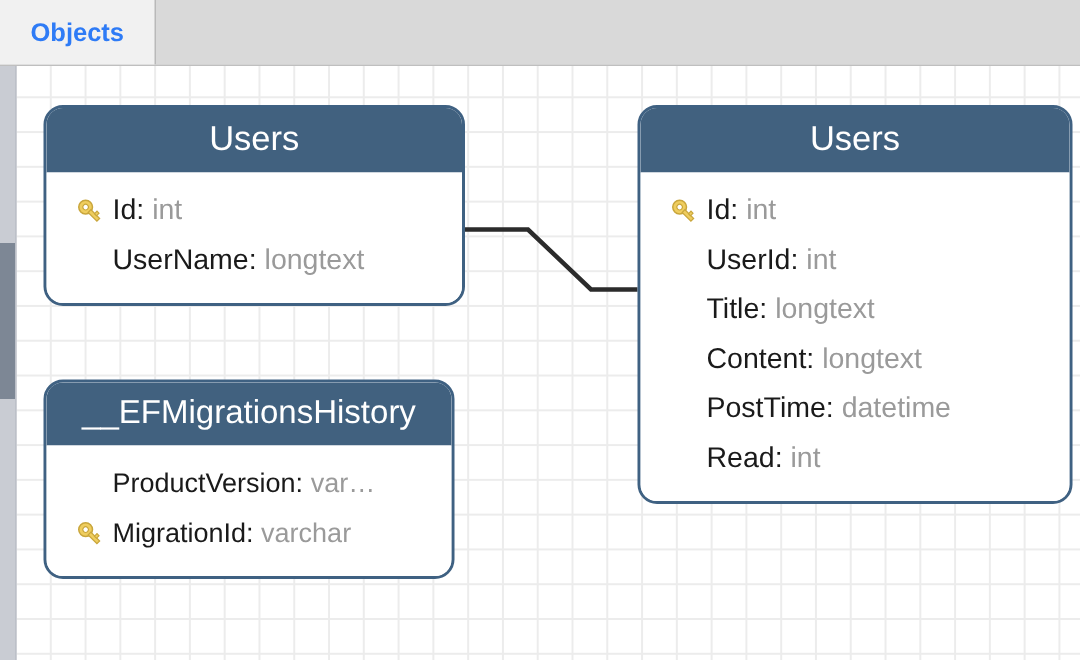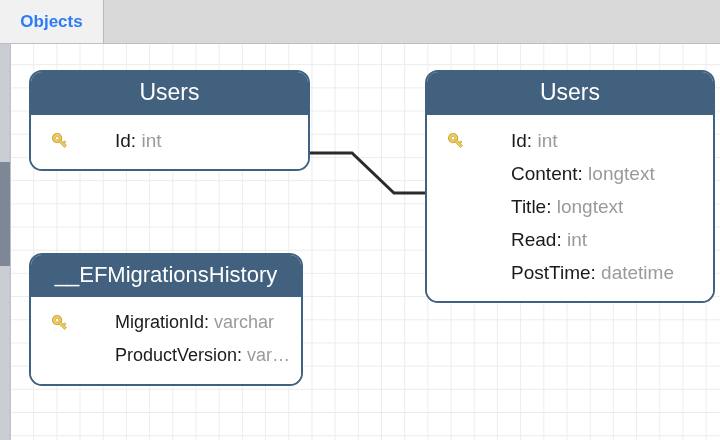--- a/index.html
+++ b/index.html
@@ -137,21 +137,20 @@
     height: 22px;
     display: flex;
     align-items: center;
     justify-content: center;
   }
   .field-text {
     font-size: 19px;
     color: #1a1a1a;
     overflow: hidden;
     text-overflow: ellipsis;
-    margin-left: 40px;
   }
   .field-type {
     color: #9a9a9a;
   }
 
   
   #entity-users    { left: 18px;  top: 26px;  width: 281px; }
   #entity-posts    { left: 414px; top: 26px;  width: 290px; }
   #entity-efmig    { left: 18px;  top: 209px; width: 274px; }
 
@@ -185,20 +184,24 @@
               <g transform="rotate(-45 12 12)">
                 <circle cx="12" cy="7.5" r="5" fill="#efcd5e" stroke="#c9a63c" stroke-width="1.1"></circle>
                 <circle cx="12" cy="7.5" r="2" fill="#ffffff" stroke="#c9a63c" stroke-width="0.8"></circle>
                 <rect x="10.6" y="11.5" width="2.8" height="9" fill="#efcd5e" stroke="#c9a63c" stroke-width="0.9"></rect>
                 <rect x="13.2" y="15.4" width="2.6" height="2.1" fill="#efcd5e" stroke="#c9a63c" stroke-width="0.8"></rect>
               </g>
             </svg>
           </span>
           <span class="field-text"><span>Id</span><span>: </span><span class="field-type">int</span></span>
         </div>
+        <div class="field">
+          <span class="field-key"></span>
+          <span class="field-text"><span>UserName</span><span>: </span><span class="field-type">longtext</span></span>
+        </div>
       </div>
     </div>
 
     <div class="entity" id="entity-posts">
       <div class="entity-header">Users</div>
       <div class="entity-body">
         <div class="field">
           <span class="field-key">
             <svg width="22" height="22" viewBox="0 0 24 24">
               <g transform="rotate(-45 12 12)">
@@ -206,57 +209,61 @@
                 <circle cx="12" cy="7.5" r="2" fill="#ffffff" stroke="#c9a63c" stroke-width="0.8"></circle>
                 <rect x="10.6" y="11.5" width="2.8" height="9" fill="#efcd5e" stroke="#c9a63c" stroke-width="0.9"></rect>
                 <rect x="13.2" y="15.4" width="2.6" height="2.1" fill="#efcd5e" stroke="#c9a63c" stroke-width="0.8"></rect>
               </g>
             </svg>
           </span>
           <span class="field-text"><span>Id</span><span>: </span><span class="field-type">int</span></span>
         </div>
         <div class="field">
           <span class="field-key"></span>
+          <span class="field-text"><span>UserId</span><span>: </span><span class="field-type">int</span></span>
+        </div>
+        <div class="field">
+          <span class="field-key"></span>
+          <span class="field-text"><span>Title</span><span>: </span><span class="field-type">longtext</span></span>
+        </div>
+        <div class="field">
+          <span class="field-key"></span>
           <span class="field-text"><span>Content</span><span>: </span><span class="field-type">longtext</span></span>
         </div>
         <div class="field">
           <span class="field-key"></span>
-          <span class="field-text"><span>Title</span><span>: </span><span class="field-type">longtext</span></span>
+          <span class="field-text"><span>PostTime</span><span>: </span><span class="field-type">datetime</span></span>
         </div>
         <div class="field">
           <span class="field-key"></span>
           <span class="field-text"><span>Read</span><span>: </span><span class="field-type">int</span></span>
-        </div>
-        <div class="field">
-          <span class="field-key"></span>
-          <span class="field-text"><span>PostTime</span><span>: </span><span class="field-type">datetime</span></span>
         </div>
       </div>
     </div>
 
     <div class="entity" id="entity-efmig">
       <div class="entity-header">__EFMigrationsHistory</div>
       <div class="entity-body">
+        <div class="field">
+          <span class="field-key"></span>
+          <span class="field-text"><span>ProductVersion</span><span>: </span><span class="field-type">var…</span></span>
+        </div>
         <div class="field">
           <span class="field-key">
             <svg width="22" height="22" viewBox="0 0 24 24">
               <g transform="rotate(-45 12 12)">
                 <circle cx="12" cy="7.5" r="5" fill="#efcd5e" stroke="#c9a63c" stroke-width="1.1"></circle>
                 <circle cx="12" cy="7.5" r="2" fill="#ffffff" stroke="#c9a63c" stroke-width="0.8"></circle>
                 <rect x="10.6" y="11.5" width="2.8" height="9" fill="#efcd5e" stroke="#c9a63c" stroke-width="0.9"></rect>
                 <rect x="13.2" y="15.4" width="2.6" height="2.1" fill="#efcd5e" stroke="#c9a63c" stroke-width="0.8"></rect>
               </g>
             </svg>
           </span>
           <span class="field-text"><span>MigrationId</span><span>: </span><span class="field-type">varchar</span></span>
         </div>
-        <div class="field">
-          <span class="field-key"></span>
-          <span class="field-text"><span>ProductVersion</span><span>: </span><span class="field-type">var…</span></span>
-        </div>
       </div>
     </div>
 
   </div>
 
   <div class="vscroll-track">
     <div class="vscroll-thumb"></div>
   </div>
 
 </div>

